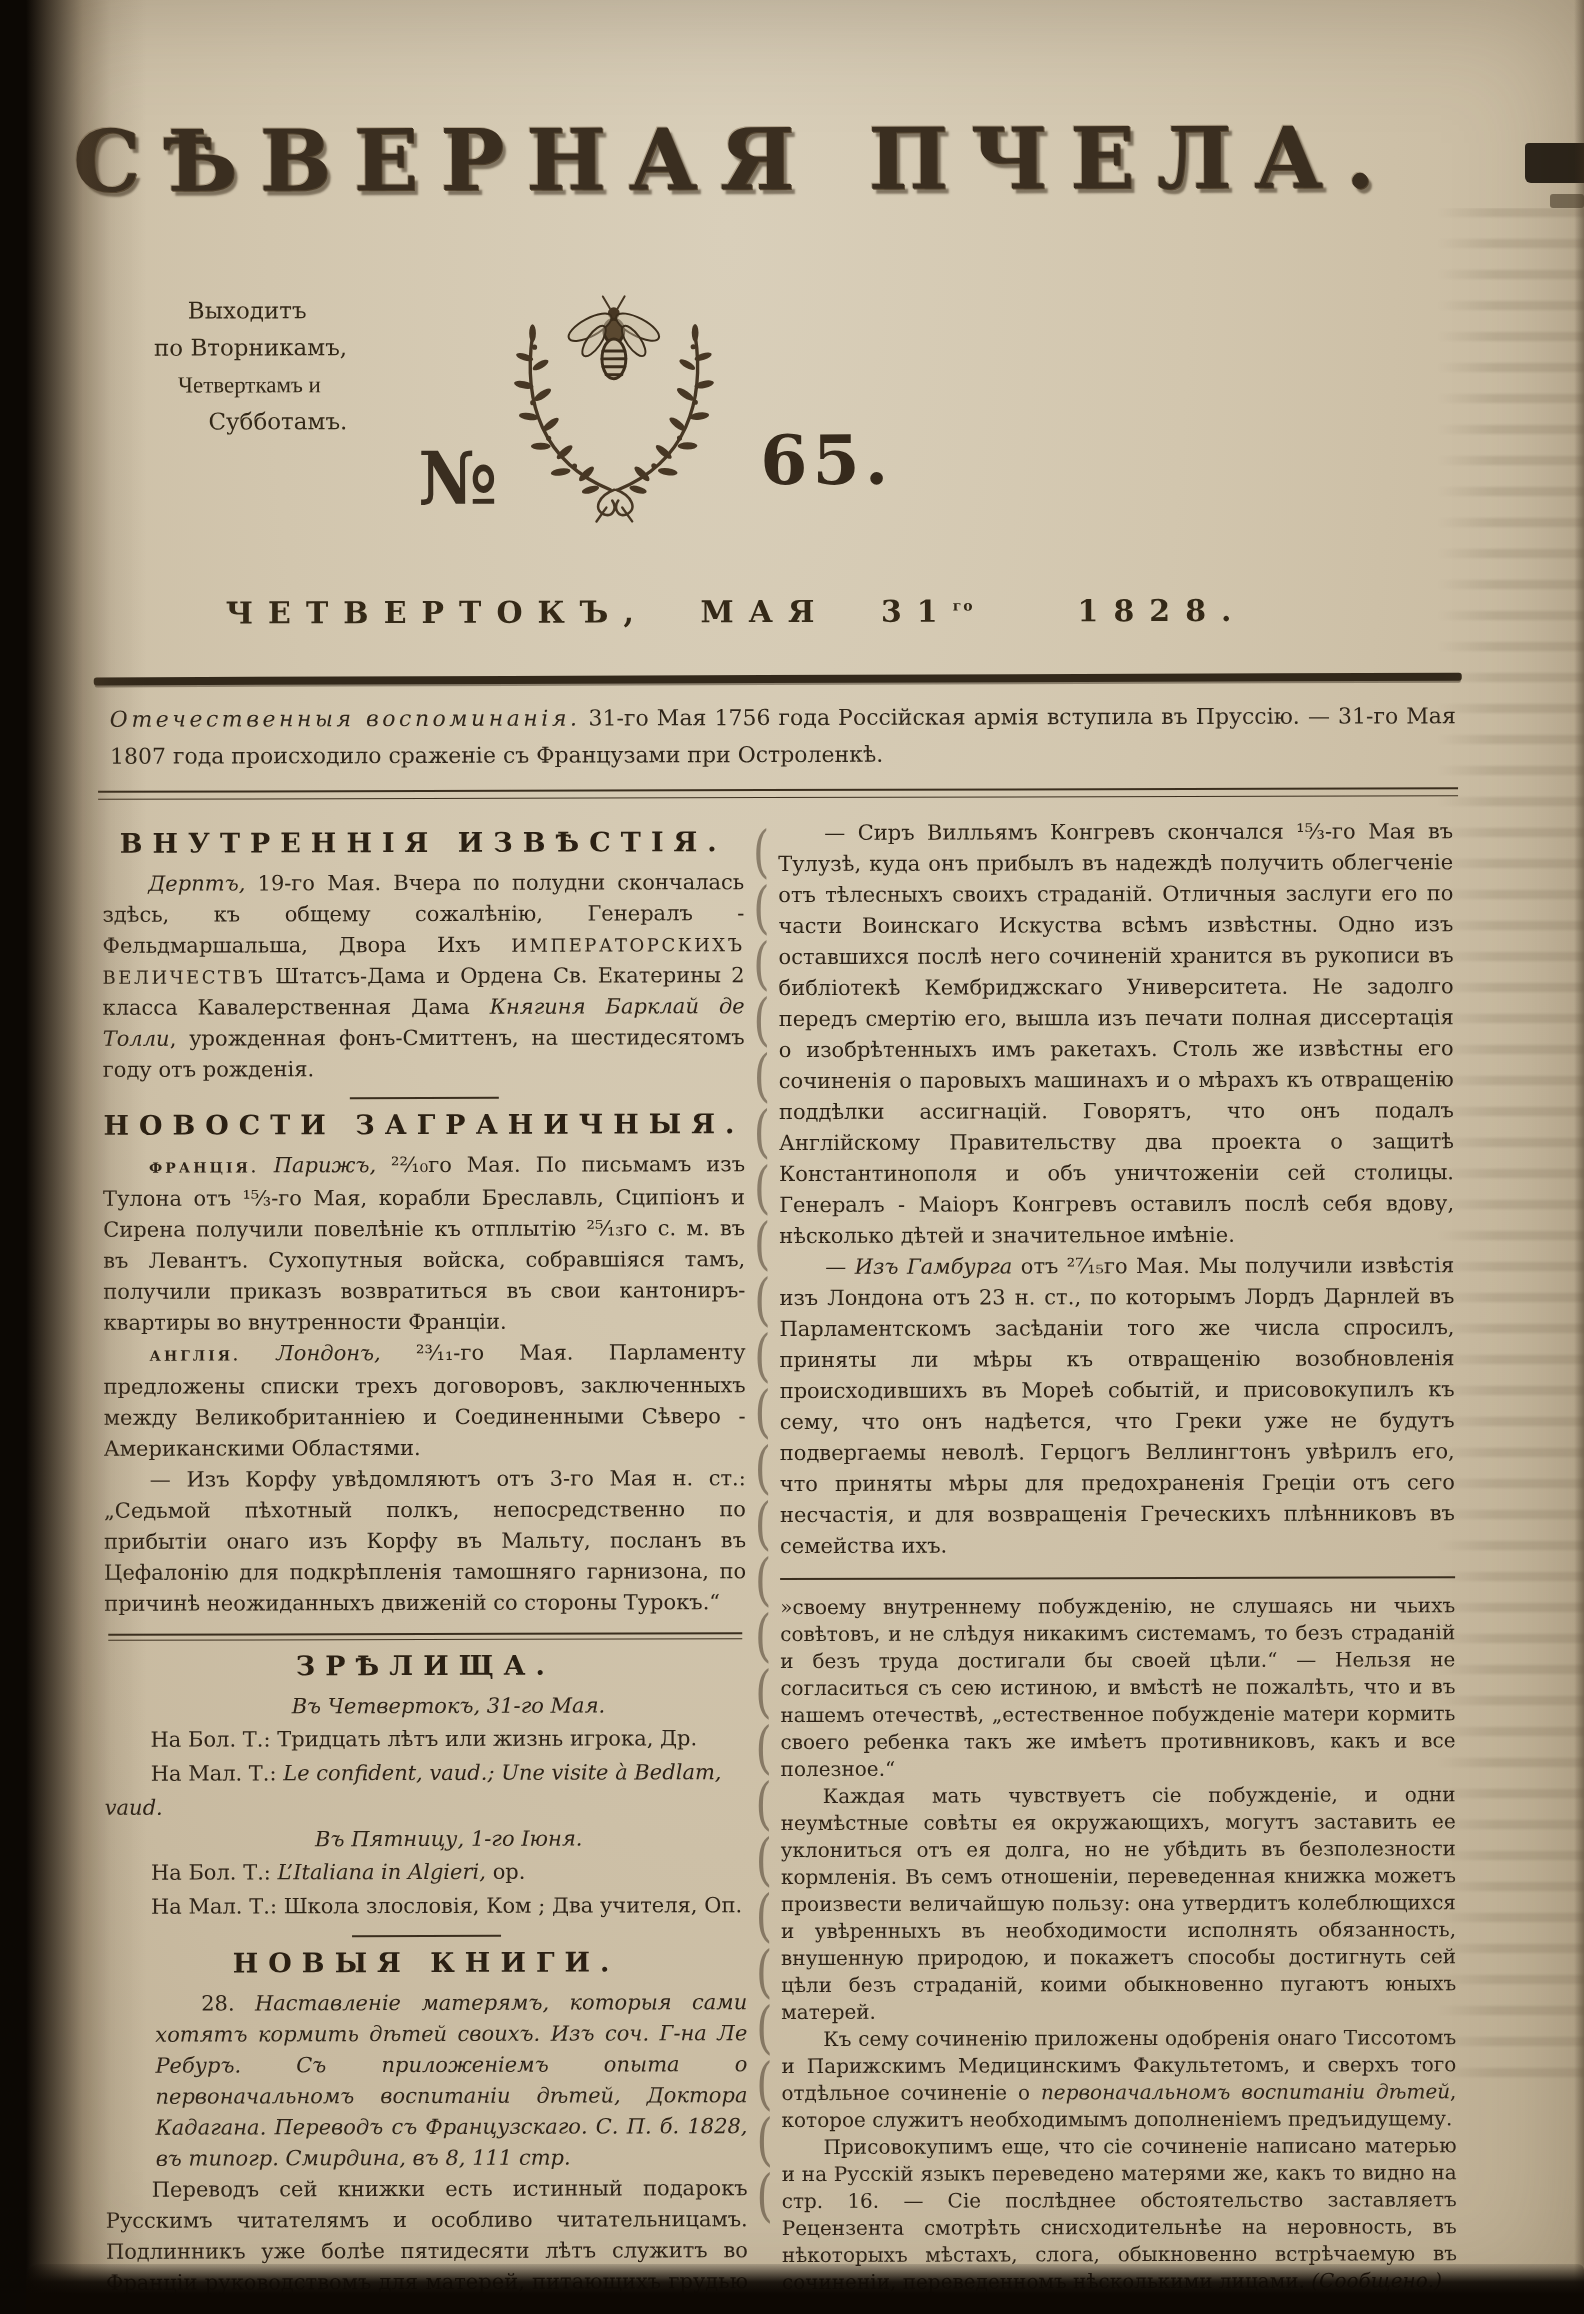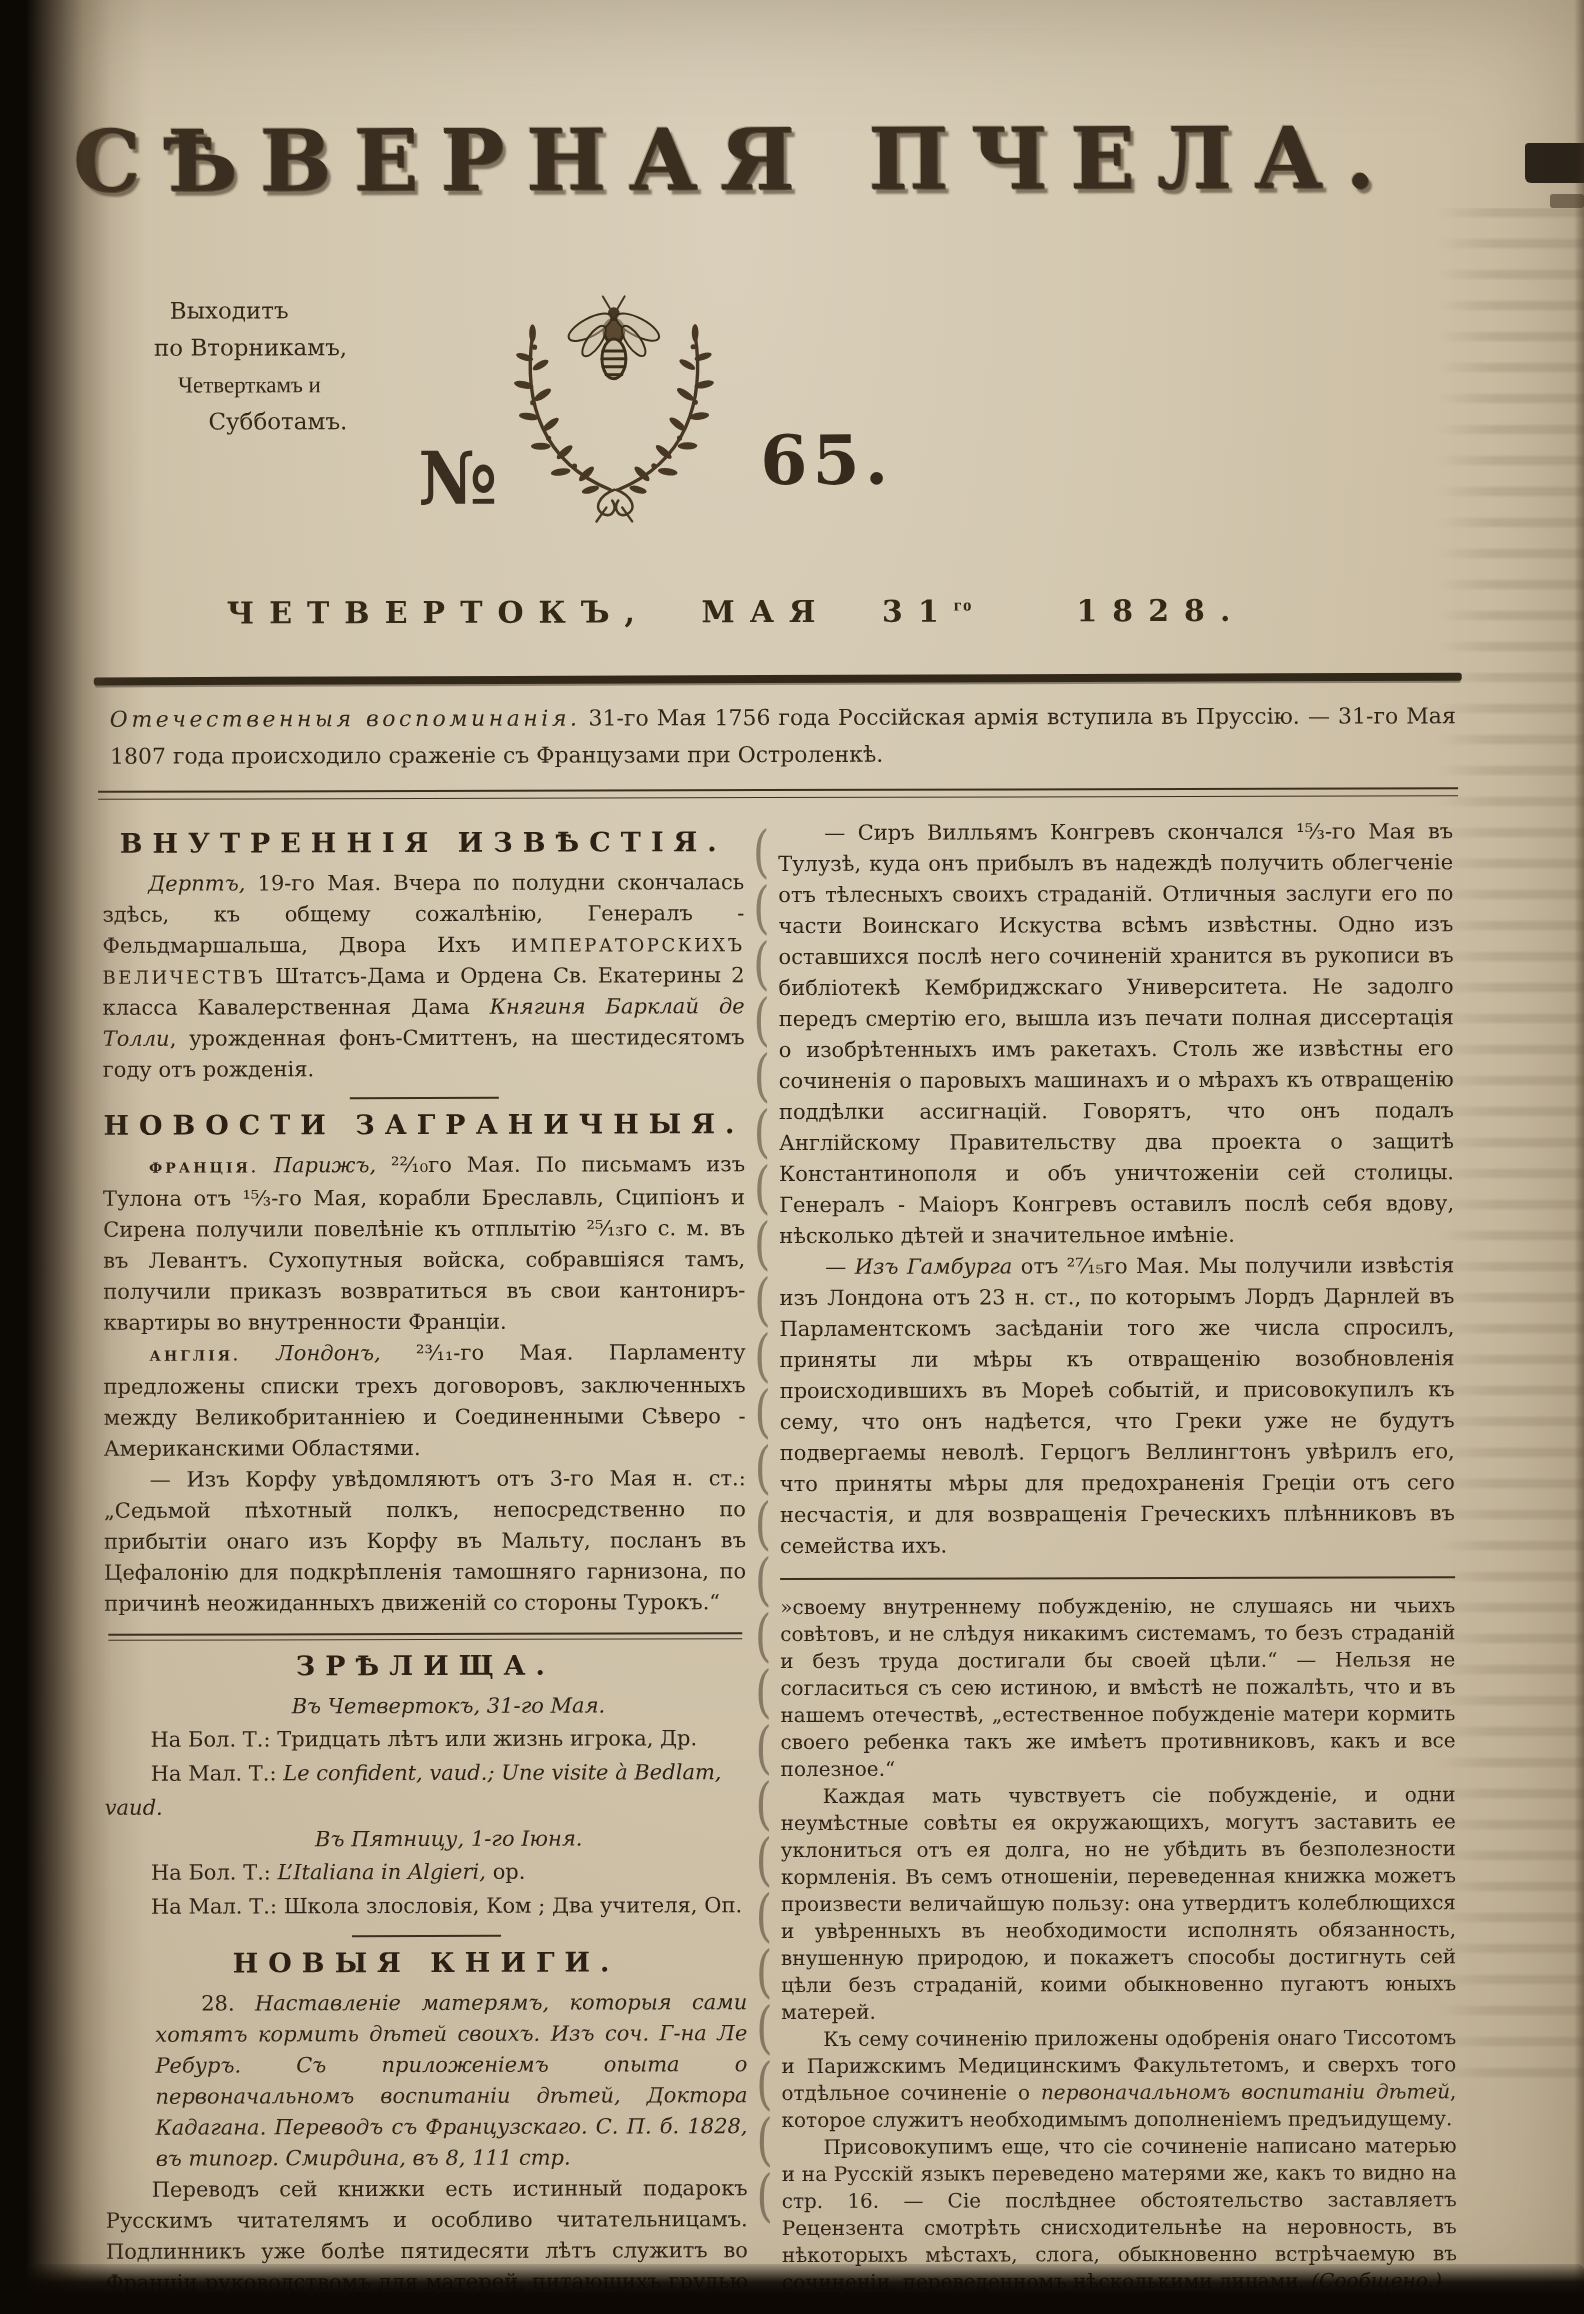--- a/index.html
+++ b/index.html
@@ -23,32 +23,32 @@
   
   .masthead{position:relative;height:653px;}
   .nameplate{
     position:absolute;top:117px;left:59px;right:168px;
     text-align:center;font-weight:bold;font-size:85px;line-height:1;
     letter-spacing:22px;color:#3a2e20;
     text-shadow:4px 5px 2px rgba(56,43,28,.55), 1px 1px 0 #6e5c44, -1px -1px 0 rgba(140,120,92,.5);
     white-space:nowrap;
   }
   .schedule{position:absolute;left:156px;top:291px;font-size:23px;line-height:37px;color:#332818;}
-  .schedule .ln1{margin-left:16px;}
+  .schedule .ln1{margin-left:34px;}
   .schedule .ln3{margin-left:24px;font-family:Liberation Serif, serif;}
   .schedule .ln4{margin-left:10px;text-align:right;}
   .emblem{position:absolute;left:501px;top:283px;width:230px;height:240px;}
   .numero{position:absolute;left:420px;top:434px;font-size:73px;color:#3a2e20;font-weight:bold;}
   .issue{position:absolute;left:762px;top:420px;font-size:68px;font-weight:bold;letter-spacing:5px;color:#362a1c;}
   .dateline{
     position:absolute;top:594px;left:69px;right:178px;text-align:center;
     font-size:30px;font-weight:bold;letter-spacing:15px;word-spacing:26px;color:#342917;
     white-space:nowrap;
   }
-  .dateline sup{font-size:17px;letter-spacing:2px;font-family:Liberation Serif, serif;}
+  .dateline sup{font-size:14px;letter-spacing:2px;}
 
   
   .rule-thick{margin:22px 121px 0 95px;height:8px;background:#32281a;border-radius:3px;
     box-shadow:0 3px 0 -1px rgba(50,40,26,.45);transform:rotate(-0.05deg);}
   .rule-double{margin:16px 125px 0 99px;height:6px;
     border-top:2.4px solid #3a2e1e;border-bottom:1.6px solid #3a2e1e;}
   hr{border:none;margin:0;}
   .hr-short{width:149px;border-top:2.2px solid #3a2e1e;margin:12px auto 10px;}
   .hr-full{border-top:2.2px solid #3a2e1e;border-bottom:1.4px solid #3a2e1e;height:4px;margin:14px 4px 10px;}
   .hr-thin{border-top:2px solid #3a2e1e;margin:16px 0 14px;}

